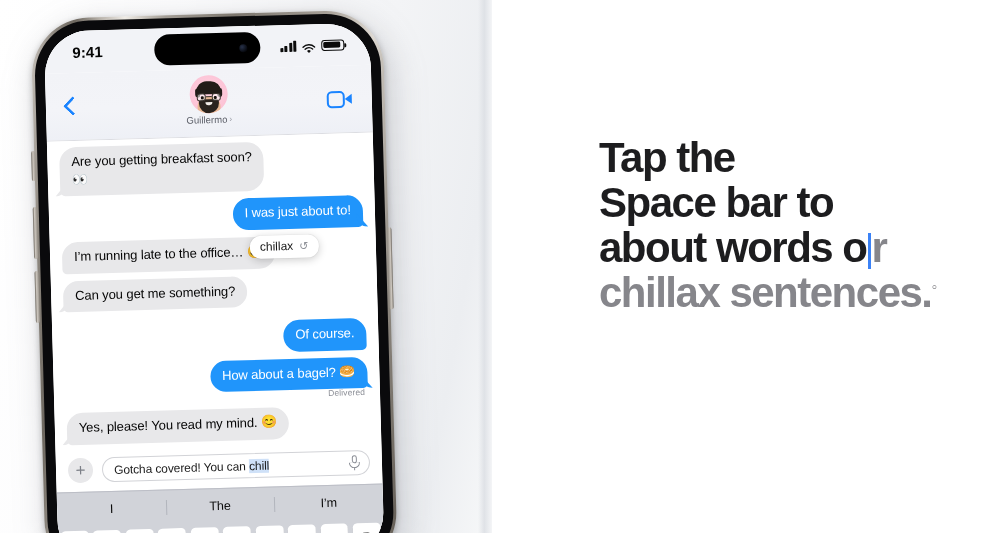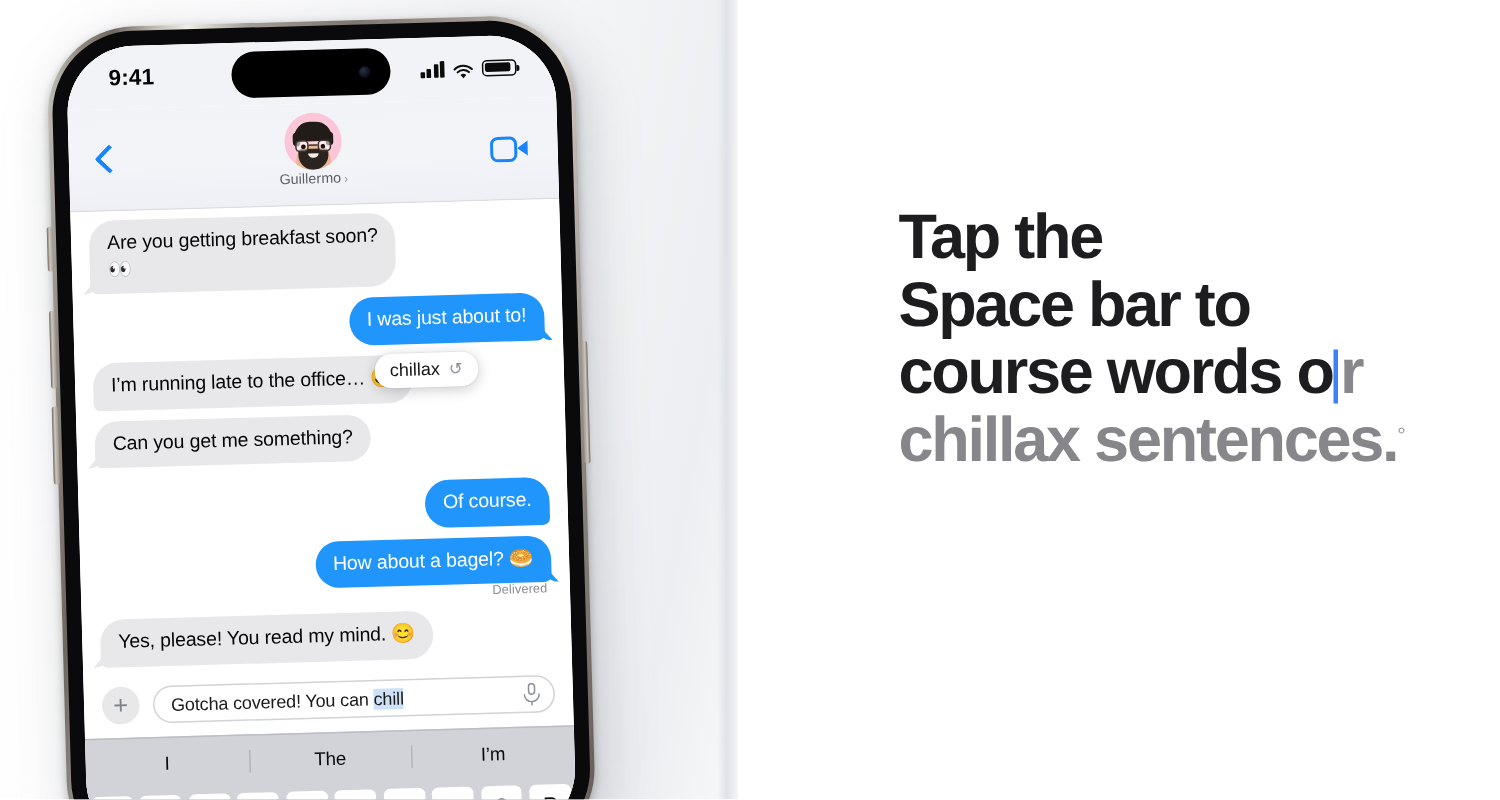--- a/index.html
+++ b/index.html
@@ -422,18 +422,18 @@
       </div>
     </div>
 
     <div class="panel-edge"></div>
   </div>
 
   <div class="copy">
     <div class="headline">
       <div>Tap the</div>
       <div>Space bar to</div>
-      <div><span>course words o</span><span class="caret"></span><span class="muted">r</span></div>
+      <div><span>about words o</span><span class="caret"></span><span class="muted">r</span></div>
       <div class="muted"><span>chillax sentences.</span><span class="footnote">◦</span></div>
     </div>
   </div>
 
 </div>
 
 </body></html>

